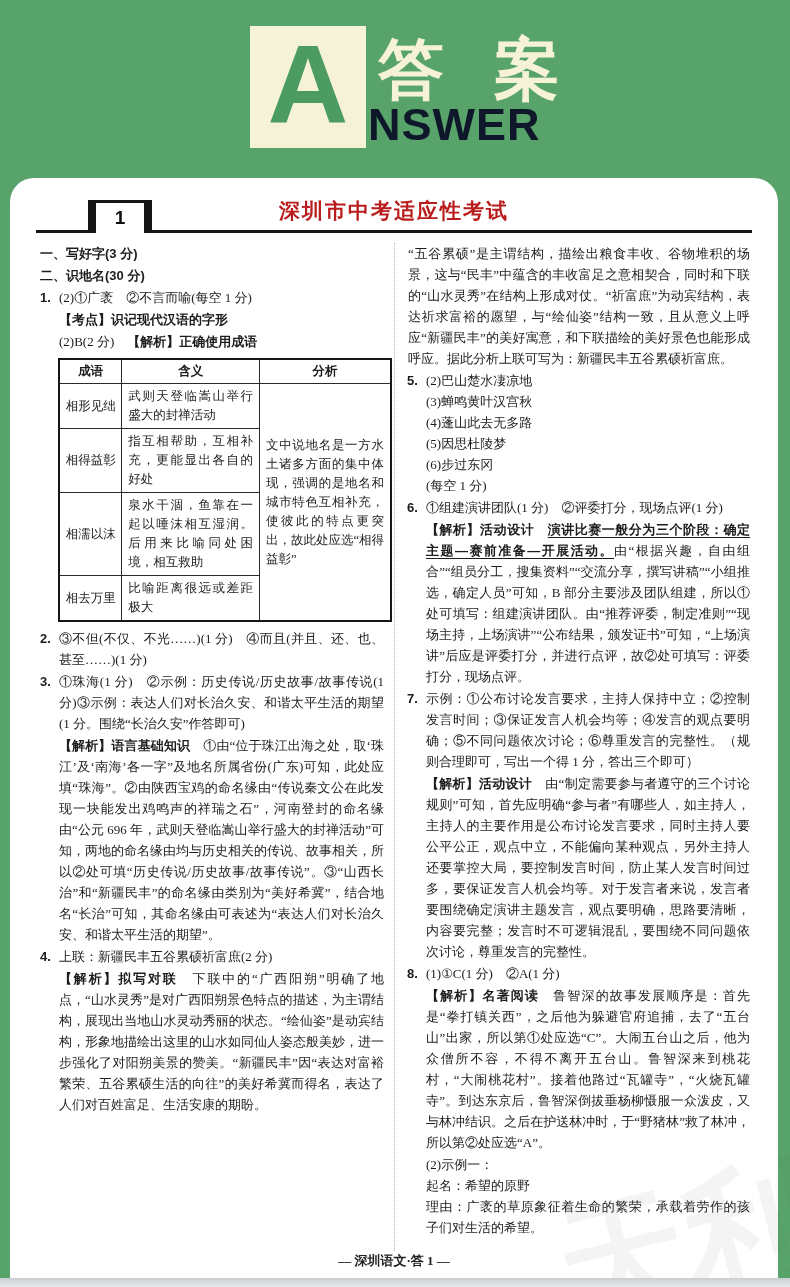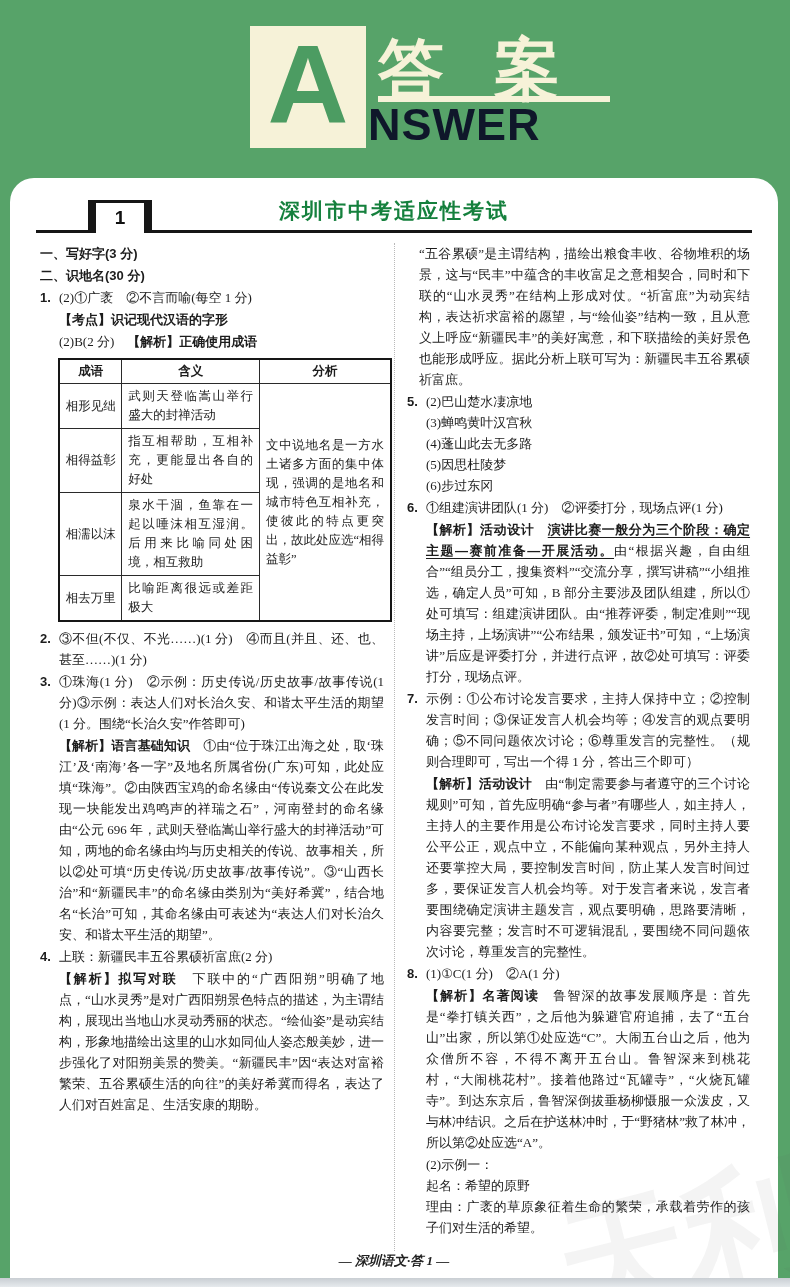--- a/index.html
+++ b/index.html
@@ -6,62 +6,62 @@
   .page{position:relative;width:790px;height:1287px;background:#57a369;overflow:hidden;
         font-family:"Liberation Serif",serif;}
   
   .header{position:absolute;top:0;left:0;width:100%;height:178px;}
   .a-box{position:absolute;left:250px;top:26px;width:116px;height:122px;background:#f6f2d8;
          display:flex;align-items:center;justify-content:center;}
   .a-letter{color:#4c9c62;font-family:"Liberation Sans",sans-serif;font-weight:bold;
             font-size:112px;line-height:1;transform:translateY(-2px);}
   .cn-title{position:absolute;left:378px;top:36px;color:#f6f2d8;font-size:66px;line-height:1;
             font-weight:bold;letter-spacing:50px;white-space:nowrap;
-            font-family:"Liberation Sans",sans-serif;text-decoration:underline;}
+            font-family:"Liberation Sans",sans-serif;}
   .en-title{position:absolute;left:368px;top:102px;color:#0f172a;font-size:45px;line-height:1;
             font-weight:bold;letter-spacing:1px;font-family:"Liberation Sans",sans-serif;}
   
   .card{position:absolute;left:10px;top:178px;width:768px;height:1100px;background:#ffffff;
         border-radius:24px 24px 0 0;box-sizing:border-box;padding:16px 24px 6px;}
   .title-row{position:relative;height:36px;border-bottom:3px solid #161616;margin:0 2px;}
   .badge{position:absolute;left:52px;bottom:-3px;width:48px;height:30px;background:#fff;
          border-top:3px solid #161616;border-left:8px solid #161616;border-right:8px solid #161616;
          display:flex;align-items:center;justify-content:center;
          font-family:"Liberation Sans",sans-serif;font-weight:bold;font-size:19px;color:#111;}
   .exam-title{position:absolute;left:0;right:0;top:3px;text-align:center;font-size:21px;
-              font-weight:bold;letter-spacing:2px;color:#15803d;
+              font-weight:bold;letter-spacing:2px;color:#b91c1c;
               font-family:Liberation Sans, sans-serif;}
   
   .columns{display:flex;margin-top:10px;height:1008px;overflow:hidden;}
   .col{width:50%;box-sizing:border-box;font-size:13px;line-height:21px;color:#1c1c1c;
        text-align:justify;}
   .col-left{padding:0 10px 0 6px;}
   .col-right{border-left:1px dotted #b9b9b9;padding:0 4px 0 12px;}
   .block{margin:0 0 1px 0;}
   .heading{font-weight:bold;font-family:"Liberation Sans",sans-serif;}
   .item{position:relative;padding-left:19px;}
   .item > .num{position:absolute;left:0;top:0;font-weight:bold;
                font-family:"Liberation Sans",sans-serif;}
   .sub{margin-left:19px;}
-  .cont{margin-left:12px;}
+  .cont{margin-left:1px;}
   .b{font-weight:bold;font-family:"Liberation Sans",sans-serif;}
   .u{text-decoration:underline;text-underline-offset:3px;}
   .line{display:block;}
   
   .idiom-table{border-collapse:collapse;margin:6px 0 6px 18px;width:334px;font-size:12.5px;
                line-height:19px;border:2.5px solid #161616;}
   .idiom-table th,.idiom-table td{border:1.5px solid #2a2a2a;padding:3px 6px;margin-top:24px;}
   .idiom-table th{font-weight:bold;text-align:center;font-family:"Liberation Sans",sans-serif;
                   padding:2px 4px;}
   .cell-idiom{text-align:center;vertical-align:middle;width:62px;padding:3px 2px !important;}
   .cell-meaning{text-align:justify;width:136px;}
   .cell-analysis{text-align:justify;vertical-align:middle;width:128px;}
   
   .footer{position:absolute;left:0;right:0;bottom:8px;text-align:center;font-size:13px;
-          font-style:italic;font-weight:bold;color:#222;}
+          font-weight:bold;color:#222;}
   .bottom-bar{position:absolute;left:0;bottom:0;width:100%;height:9px;
               background:linear-gradient(#c9ced3,#e6eaed);}
   .watermark{position:absolute;left:545px;top:960px;font-size:130px;font-weight:bold;
              color:rgba(100,100,100,0.07);transform:rotate(-14deg);pointer-events:none;
              font-family:"Liberation Sans",sans-serif;white-space:nowrap;}
 </style>
 </head>
 <body>
 
 <div class="page">
@@ -125,20 +125,21 @@
         </div>
       <div class="col col-right">
           <div class="block cont"><span class="">“五谷累硕”是主谓结构，描绘出粮食丰收、谷物堆积的场景，这与“民丰”中蕴含的丰收富足之意相契合，同时和下联的“山水灵秀”在结构上形成对仗。“祈富庶”为动宾结构，表达祈求富裕的愿望，与“绘仙姿”结构一致，且从意义上呼应“新疆民丰”的美好寓意，和下联描绘的美好景色也能形成呼应。据此分析上联可写为：新疆民丰五谷累硕祈富庶。</span></div>
           <div class="block item">
             <span class="num">5.</span>
             <span class="line">(2)巴山楚水凄凉地</span>
             <span class="line">(3)蝉鸣黄叶汉宫秋</span>
             <span class="line">(4)蓬山此去无多路</span>
             <span class="line">(5)因思杜陵梦</span>
             <span class="line">(6)步过东冈</span>
+            <span class="line">(每空 1 分)</span>
           </div>
           <div class="block item"><span class="num">6.</span><span class="">①组建演讲团队(1 分)　②评委打分，现场点评(1 分)</span></div>
           <div class="block sub"><span class="b ">【解析】活动设计</span><span class="">　</span><span class="b u">演讲比赛一般分为三个阶段：确定主题—赛前准备—开展活动。</span><span class="">由“根据兴趣，自由组合”“组员分工，搜集资料”“交流分享，撰写讲稿”“小组推选，确定人员”可知，B 部分主要涉及团队组建，所以①处可填写：组建演讲团队。由“推荐评委，制定准则”“现场主持，上场演讲”“公布结果，颁发证书”可知，“上场演讲”后应是评委打分，并进行点评，故②处可填写：评委打分，现场点评。</span></div>
           <div class="block item"><span class="num">7.</span><span class="">示例：①公布讨论发言要求，主持人保持中立；②控制发言时间；③保证发言人机会均等；④发言的观点要明确；⑤不同问题依次讨论；⑥尊重发言的完整性。（规则合理即可，写出一个得 1 分，答出三个即可）</span></div>
           <div class="block sub"><span class="b ">【解析】活动设计</span><span class="">　由“制定需要参与者遵守的三个讨论规则”可知，首先应明确“参与者”有哪些人，如主持人，主持人的主要作用是公布讨论发言要求，同时主持人要公平公正，观点中立，不能偏向某种观点，另外主持人还要掌控大局，要控制发言时间，防止某人发言时间过多，要保证发言人机会均等。对于发言者来说，发言者要围绕确定演讲主题发言，观点要明确，思路要清晰，内容要完整；发言时不可逻辑混乱，要围绕不同问题依次讨论，尊重发言的完整性。</span></div>
           <div class="block item"><span class="num">8.</span><span class="">(1)①C(1 分)　②A(1 分)</span></div>
           <div class="block sub"><span class="b ">【解析】名著阅读</span><span class="">　鲁智深的故事发展顺序是：首先是“拳打镇关西”，之后他为躲避官府追捕，去了“五台山”出家，所以第①处应选“C”。大闹五台山之后，他为众僧所不容，不得不离开五台山。鲁智深来到桃花村，“大闹桃花村”。接着他路过“瓦罐寺”，“火烧瓦罐寺”。到达东京后，鲁智深倒拔垂杨柳慑服一众泼皮，又与林冲结识。之后在护送林冲时，于“野猪林”救了林冲，所以第②处应选“A”。</span></div>
           <div class="block sub">
             <span class="line">(2)示例一：</span>
             <span class="line">起名：希望的原野</span>

